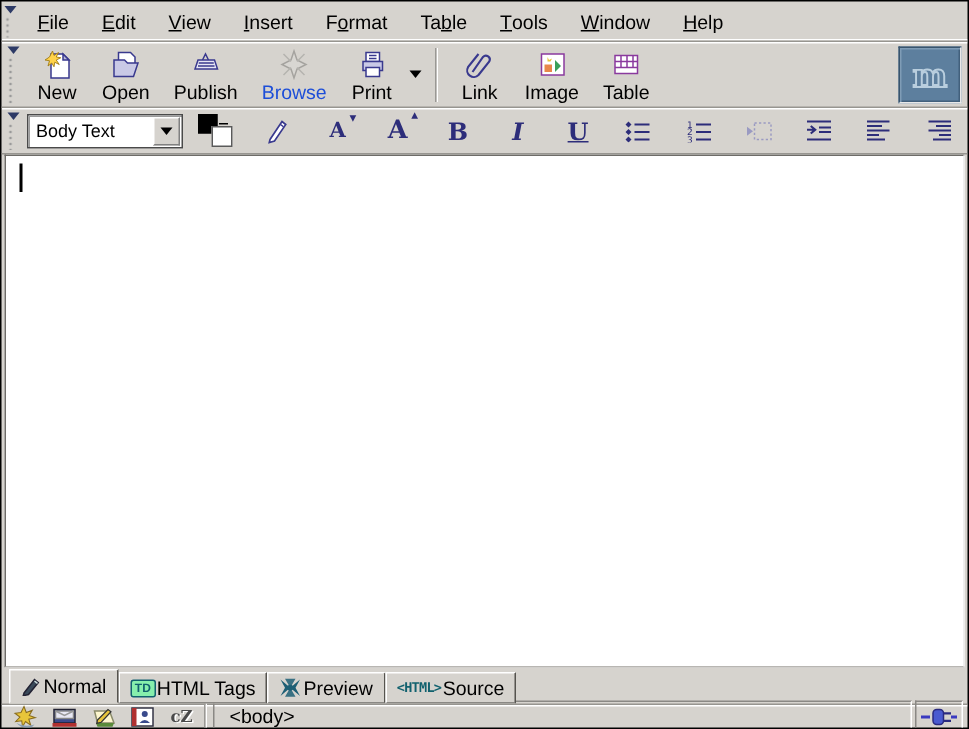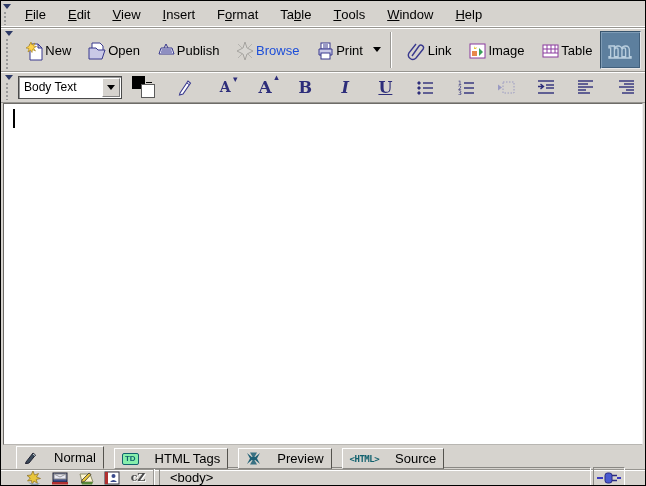--- a/index.html
+++ b/index.html
@@ -43,21 +43,21 @@
   .menu-item:first-of-type { margin-left:8px; }
   .mn { text-decoration:underline; }
 
   
   .toolbar {
     height:44px; display:flex; align-items:center;
     border-bottom:1px solid #979590; box-shadow:inset 0 1px 0 #fff;
     padding:1px 2px;
   }
   .tbtn {
-    display:flex; flex-direction:row; align-items:center; justify-content:center;
+    display:flex; flex-direction:column; align-items:center; justify-content:center;
     border:1px solid transparent; background:transparent;
     padding:1px 7px 0 7px; height:40px; min-width:44px;
     font-family:"Liberation Sans", sans-serif; font-size:13px; color:#000;
     cursor:pointer; gap:0;
   }
   .tbtn .ticon { height:23px; display:flex; align-items:flex-end; justify-content:center; }
   .tbtn.disabled { color:#1d4ed8; }
   .drop-arrow {
     width:14px; height:40px; display:flex; align-items:center; justify-content:center;
     background:transparent; border:1px solid transparent; cursor:pointer;
@@ -126,38 +126,38 @@
     border-right:1px solid #efefef; border-bottom:1px solid #b8b6b2;
     cursor:text;
   }
   .caret { position:absolute; left:9px; top:5px; width:2px; height:19px; background:#000; }
 
   
   .tabbar {
     height:24px; display:flex; align-items:flex-end; padding:0 0 0 5px;
   }
   .tab {
-    display:flex; align-items:center; gap:16px;
+    display:flex; align-items:center; gap:1px;
     height:21px; padding:0 7px; margin-right:0;
     background:#d6d3ce;
     border-top:1px solid #fff; border-left:1px solid #fff;
     border-right:1px solid #55534e;
-    cursor:pointer; position:relative;margin-left:10px;
+    cursor:pointer; position:relative;
   }
   .tab.active { height:23px; border-bottom:1px solid #d6d3ce; z-index:2; }
   .tab:not(.active) { border-bottom:1px solid #8a8884; }
   .badge-td {
     font-size:8px; font-weight:bold; color:#11616e; background:#86efac;
     border:1px solid #11616e; border-radius:2px; padding:0 2px; line-height:10px;
   }
   .src-glyph { font-family:"DejaVu Sans Mono","Liberation Mono",monospace; font-size:9px; font-weight:bold; color:#11616e; letter-spacing:-0.5px; }
 
   
   .statusbar {
-    height:16px; display:flex; align-items:center; padding:2px 20px;
+    height:16px; display:flex; align-items:center; padding:2px 3px;
     border-top:1px solid #979590; box-shadow:inset 0 1px 0 #fff;
   }
   .comp-icon {
     width:26px; height:22px; display:flex; align-items:center; justify-content:center;
     cursor:pointer; border:1px solid transparent; background:transparent;
   }
   .status-sep { width:2px; height:22px; margin:0 4px 0 2px;
     border-left:1px solid #9a9894; border-right:1px solid #fff; }
   .status-panel {
     flex:1; height:22px; display:flex; align-items:center; padding-left:10px;

